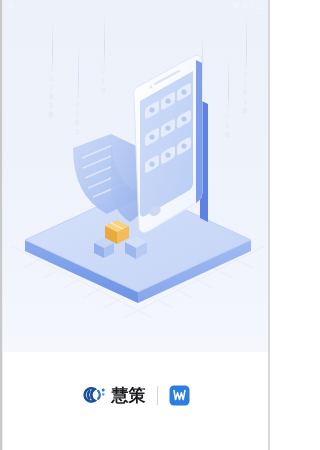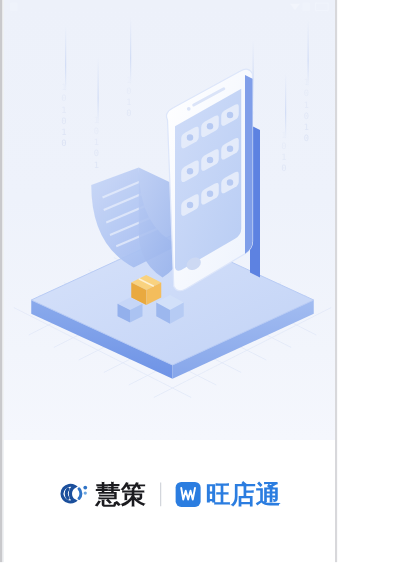--- a/index.html
+++ b/index.html
@@ -57,21 +57,21 @@
   
   .footer{
     position:absolute;left:3px;right:2px;top:352px;bottom:0;
     background:#ffffff;display:flex;align-items:center;justify-content:center;
   }
   .brandrow{display:flex;align-items:center;gap:0;transform:translateY(-6px);}
   .brand{display:flex;align-items:center;gap:4px;}
   .brand-mark{display:block;}
   .brand-text{
     font-family:"DejaVu Sans","Liberation Sans",sans-serif;
-    font-size:20px;font-weight:700;color:#1b1b1f;letter-spacing:0px;line-height:18px;
+    font-size:17px;font-weight:700;color:#1b1b1f;letter-spacing:0px;line-height:18px;
   }
   .brand-text.blue{color:#2b7de0;}
   .divider{
     width:1px;height:19px;background:#d3d6dc;margin:0 11px;
   }
 </style>
 </head>
 <body>
 
 <div id="app">
@@ -290,19 +290,18 @@
         <span class="brand-text">慧策</span>
       </div>
 
       <div class="divider"></div>
 
       <div class="brand">
         <svg class="brand-mark" width="21" height="21" viewBox="0 0 21 21">
           <rect x="0.5" y="0.5" width="20" height="20" rx="4.5" fill="#2b7de0"></rect>
           <path d="M5 5.4 L6.6 14.6 L8.6 7.6 L10.5 14.6 L12.4 7.6 L14.2 14.6 L16 5.4" fill="none" stroke="#ffffff" stroke-width="1.5" stroke-linecap="round" stroke-linejoin="round"></path>
         </svg>
-        <span class="brand-text blue">旺店通</span>
       </div>
 
     </div>
   </div>
 
 </div>
 
 </body></html>

